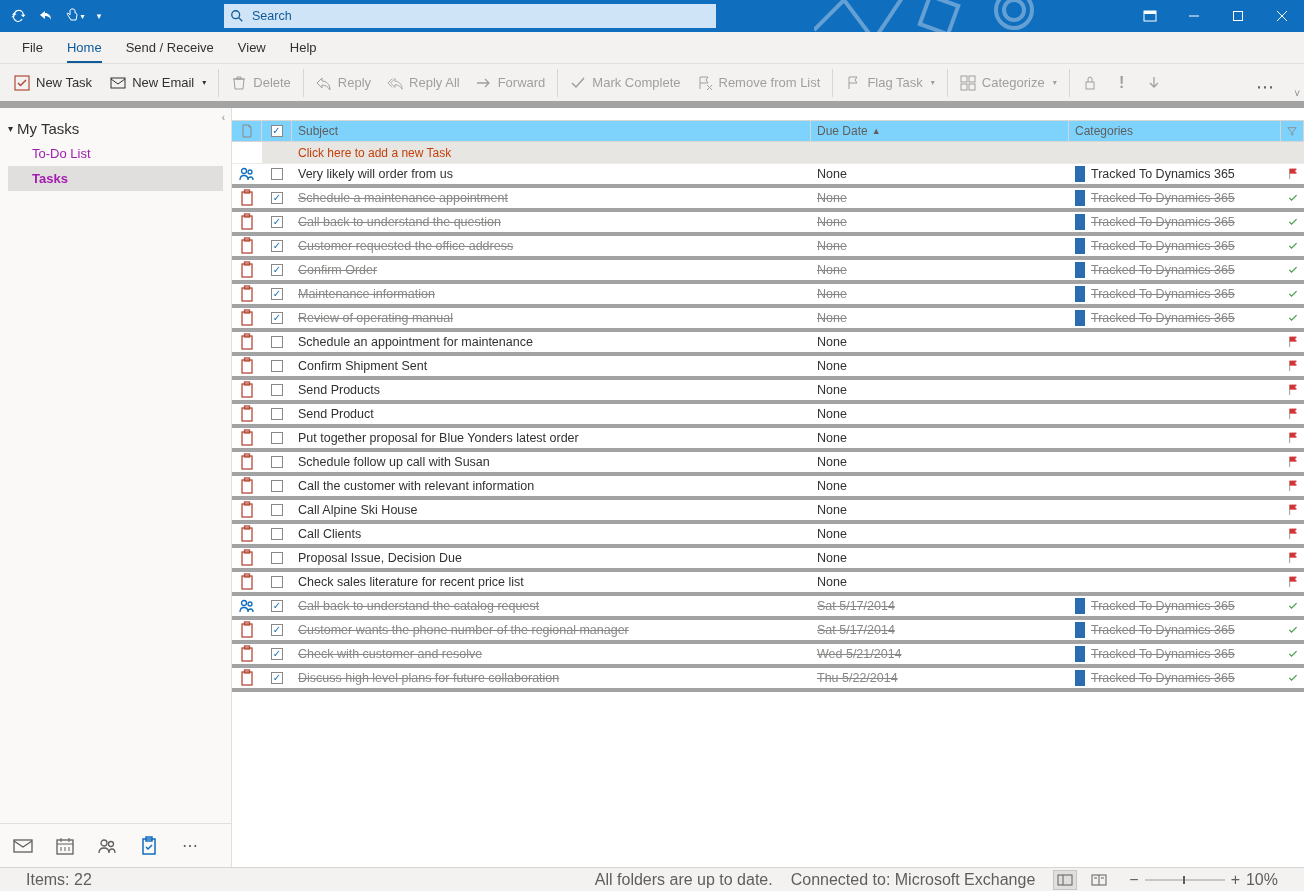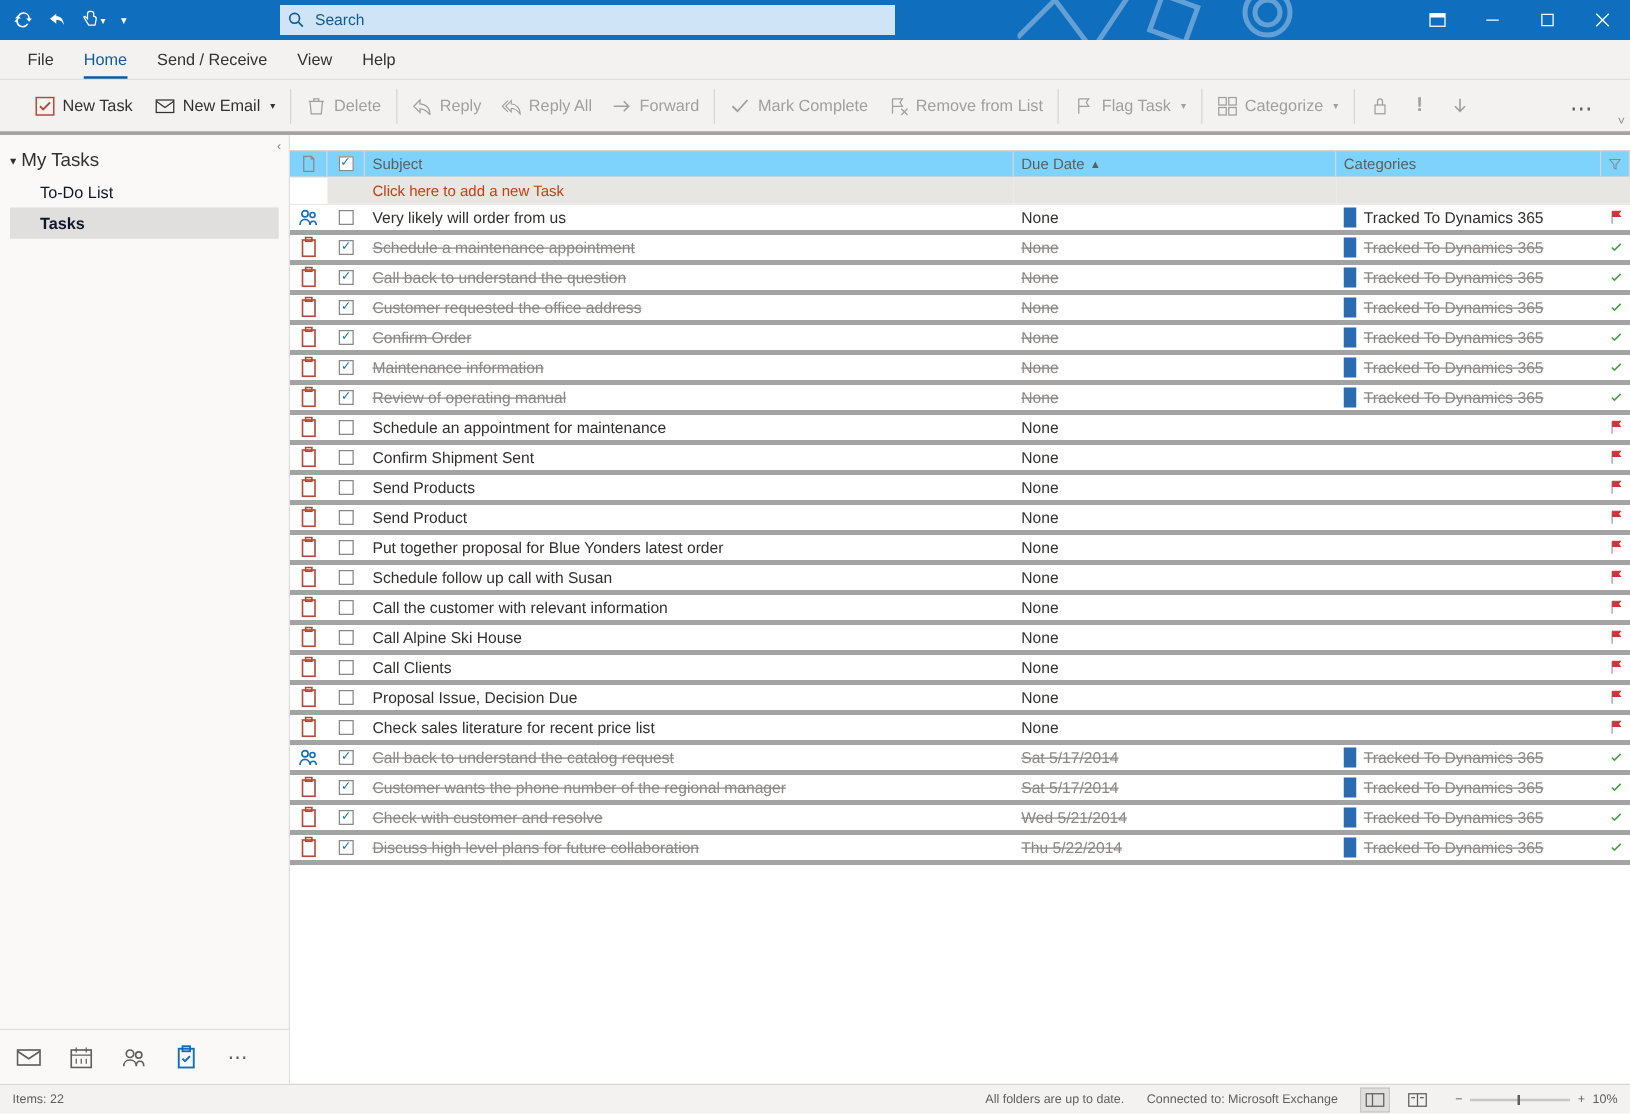--- a/index.html
+++ b/index.html
@@ -14,36 +14,36 @@
   .titlebar .search input::placeholder { color:#0f5a99; }
   .titlebar .wcontrols { position:absolute; right:0; top:0; height:32px; display:flex;}
   .titlebar .wcontrols .wc { width:44px; height:32px; display:flex; align-items:center; justify-content:center; color:#fff;}
   .titlebar .bgdeco { position:absolute; right:190px; top:-10px; width:300px; height:60px; pointer-events:none; opacity:0.35;}
   
   .menutabs { height:32px; background:#f3f2f1; display:flex; align-items:flex-end; padding:0 10px; border-bottom:1px solid #e1dfdd;}
   .menutabs .mtab { padding:6px 12px 8px; font-size:13px; color:#323130; cursor:default; position:relative;}
   .menutabs .mtab.active { color:#0f5a99; }
   .menutabs .mtab.active::after { content:""; position:absolute; left:12px; right:12px; bottom:0; height:2px; background:#0f5a99;}
   
-  .ribbon { height:44px; background:#f3f2f1; display:flex; align-items:center; padding:0 20px; border-bottom:3px solid #a3a3a3; position:relative;}
+  .ribbon { height:44px; background:#f3f2f1; display:flex; align-items:center; padding:0 6px; border-bottom:7px solid #a3a3a3; position:relative;}
   .ribbon .rgroup { display:flex; align-items:center; gap:2px; }
   .ribbon .rbtn { display:flex; align-items:center; gap:6px; padding:4px 8px; color:#323130; font-size:13px; cursor:default; border-radius:3px;}
   .ribbon .rbtn.disabled { color:#a19f9d; }
   .ribbon .rbtn .ico { width:16px; height:16px; display:flex; align-items:center; justify-content:center;}
   .ribbon .sep { width:1px; height:28px; background:#d8d6d4; margin:0 4px;}
   .ribbon .ellipsis { position:absolute; right:28px; top:12px; color:#605e5c; font-size:18px; letter-spacing:2px;}
   .ribbon .chev { position:absolute; right:4px; bottom:2px; color:#8a8886; font-size:10px;}
   
   .main { display:flex; height:calc(891px - 32px - 32px - 44px - 24px); }
   
   .sidebar { width:232px; border-right:1px solid #e1dfdd; display:flex; flex-direction:column; position:relative; background:#faf9f8;}
   .sidebar .collapse-chev { position:absolute; top:4px; right:6px; color:#8a8886; font-size:10px;}
   .sidebar .section { padding:8px 8px 2px 8px;}
   .sidebar .section-head { display:flex; align-items:center; gap:4px; font-size:15px; color:#323130; padding:4px 0;}
-  .sidebar .nav-item { padding:5px 6px 5px 24px; font-size:13px; color:#0f172a; cursor:default;}
+  .sidebar .nav-item { padding:5px 6px 5px 24px; font-size:13px; color:#a21caf; cursor:default;}
   .sidebar .nav-item.active { background:#e1dfdd; font-weight:600;}
   .sidebar .spacer { flex:1; }
   .sidebar .modbar { height:44px; border-top:1px solid #e1dfdd; display:flex; align-items:center; gap:20px; padding:0 12px; background:#faf9f8;}
   .sidebar .modbar .mico { width:22px; height:22px; display:flex; align-items:center; justify-content:center; color:#605e5c;}
   .sidebar .modbar .mico.active { color:#106ebe;}
   
   .content { flex:1; display:flex; flex-direction:column; overflow:hidden;}
   .colhead { height:22px; border:1px solid #d8d6d4; border-left:none; display:flex; align-items:center; background:#7dd3fc; font-size:12px; color:#605e5c;margin-top:12px;}
   .colhead .hc { border-right:1px solid #d8d6d4; height:100%; display:flex; align-items:center; padding:0 6px; gap:4px;}
   .colhead .hc:last-child { border-right:none;}
@@ -67,21 +67,21 @@
   .tc-complete { width:30px; justify-content:center;}
   .tc-subject { width:519px;}
   .tc-due { width:258px;}
   .tc-cat { flex:1; gap:6px;}
   .tc-flag { width:22px; justify-content:center;}
   .taskrow.done .strike { text-decoration:line-through;}
   .chk { width:12px; height:12px; border:1px solid #8a8886; display:inline-flex; align-items:center; justify-content:center; background:#fff;}
   .chk.ck::after { content:"✓"; font-size:10px; color:#106ebe; line-height:1;}
   .catchip { width:10px; height:16px; background:#2b6cb0; display:inline-block;}
   
-  .status { height:24px; background:#f3f2f1; border-top:1px solid #d8d6d4; display:flex; align-items:center; padding:0 10px; font-size:10px; color:#605e5c; gap:18px;}
+  .status { height:24px; background:#f3f2f1; border-top:1px solid #d8d6d4; display:flex; align-items:center; padding:0 26px; font-size:16px; color:#605e5c; gap:18px;}
   .status .grow { flex:1;}
   .status .group { display:flex; align-items:center; gap:10px;}
   .viewbtn { width:24px; height:20px; display:flex; align-items:center; justify-content:center; border:1px solid transparent;}
   .viewbtn.sel { background:#e1dfdd; border-color:#c8c6c4;}
   .zoom { display:flex; align-items:center; gap:6px;}
   .zoom .track { width:80px; height:2px; background:#c8c6c4; position:relative;}
   .zoom .track::after { content:""; position:absolute; left:38px; top:-3px; width:2px; height:8px; background:#605e5c;}
   svg { display:block; }
 </style>
 </head>

